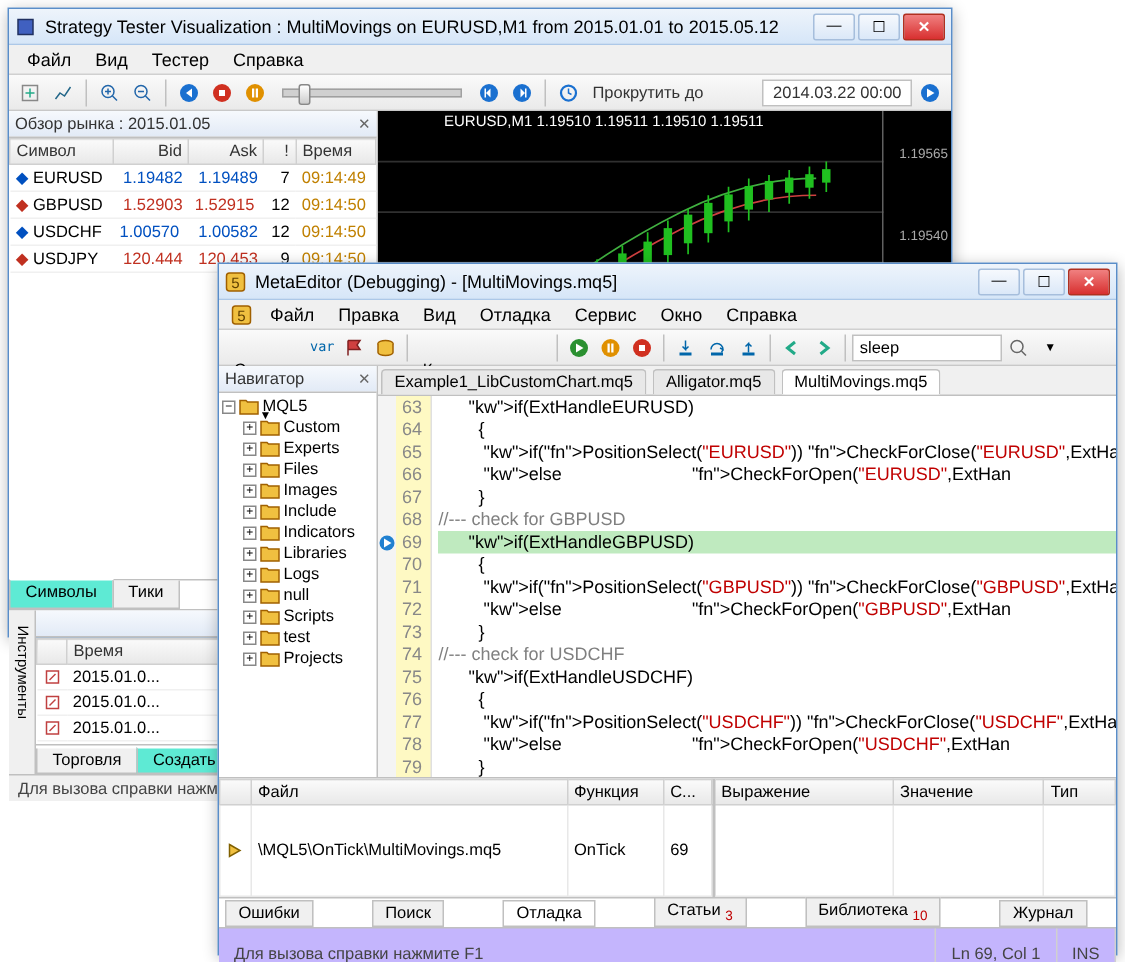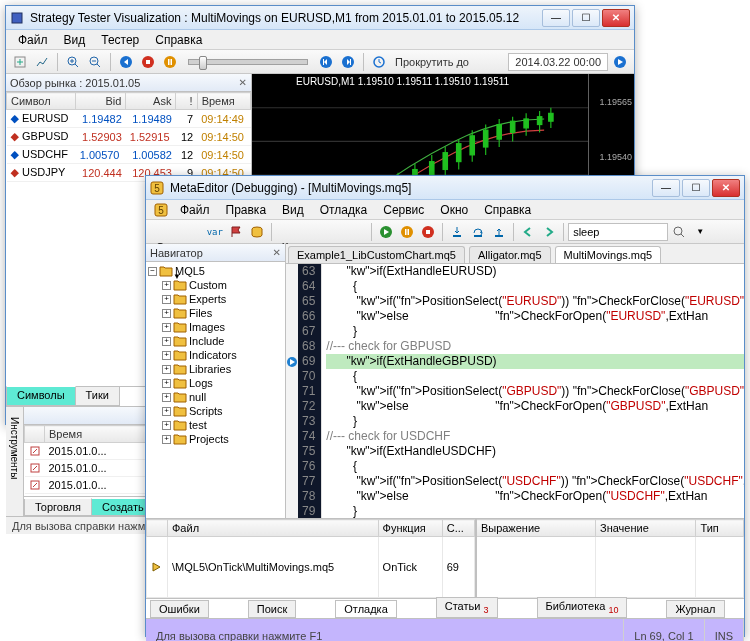--- a/index.html
+++ b/index.html
@@ -51,33 +51,33 @@
 
 .statusbar { height:18px; background:#f0f0f0; border-top:1px solid #c0c0c0; font-size:11px; color:#444; display:flex; align-items:center; padding:0 6px;}
 
 
 .w2 { left: 145px; top: 175px; width: 600px; height: 462px; }
 .w2 .toolbar { gap:1px; }
 .compile-btn, .create-btn { height:20px; padding:0 6px; display:flex; align-items:center; gap:19px; cursor:pointer; border-radius:2px; font-size:11px;flex-direction:column;}
 .search-input { height:18px; width:100px; border:1px solid #c0c0c0; font-size:11px; padding:0 4px;}
 
 .w2-body { display:flex; height: calc(100% - 24px - 20px - 24px - 100px - 18px); }
-.navigator { width:140px; border-right:1px solid #c0c0c0; display:flex; flex-direction:column;}
+.navigator { width:106px; border-right:1px solid #c0c0c0; display:flex; flex-direction:column;}
 .nav-tree { flex:1; overflow:auto; font-size:11px; padding:2px;}
 .tree-item { display:flex; align-items:center; gap:2px; padding:1px 0; cursor:pointer;}
 .tree-child { padding-left:14px;}
 .expander { width:9px; height:9px; border:1px solid #888; display:inline-flex; align-items:center; justify-content:center; font-size:8px; line-height:1; background:#fff;}
 .folder-icon { width:14px; height:12px; display:inline-flex; align-items:center; justify-content:center;}
 
 .editor-area { flex:1; display:flex; flex-direction:column; overflow:hidden;}
 .file-tabs { height:20px; display:flex; background:#f0f0f0; border-bottom:1px solid #c0c0c0; align-items:flex-end;}
 .file-tab { padding:2px 8px; border:1px solid #c0c0c0; border-bottom:none; background:#e8e8e8; font-size:11px; cursor:pointer; margin-right:2px; margin-left:2px; border-radius:3px 3px 0 0;}
 .file-tab.active { background:#fff;}
 .code { flex:1; overflow:auto; font-family:'Consolas','Courier New',monospace; font-size:12px; line-height:15px; display:flex;}
-.gutter { background:#0f172a; border-right:1px solid #e0e0e0; color:#888; text-align:right; padding:0 6px 0 4px; user-select:none;}
+.gutter { background:#fef9c3; border-right:1px solid #e0e0e0; color:#888; text-align:right; padding:0 6px 0 4px; user-select:none;}
 .gutter div { height:15px; }
 .breakpoint-col { width:16px; background:#f4f4f4; }
 .breakpoint-col div { height:15px; display:flex; align-items:center; justify-content:center;}
 .code-lines { flex:1; padding-left:4px;}
 .code-lines div { height:15px; white-space:pre; }
 .code-lines .current-line { background:#00aa0040;}
 .str { color:#c00000; }
 .cmt { color:#808080; }
 
 .w2-debug { height:100px; border-top:1px solid #c0c0c0; display:flex; flex-direction:column;}

